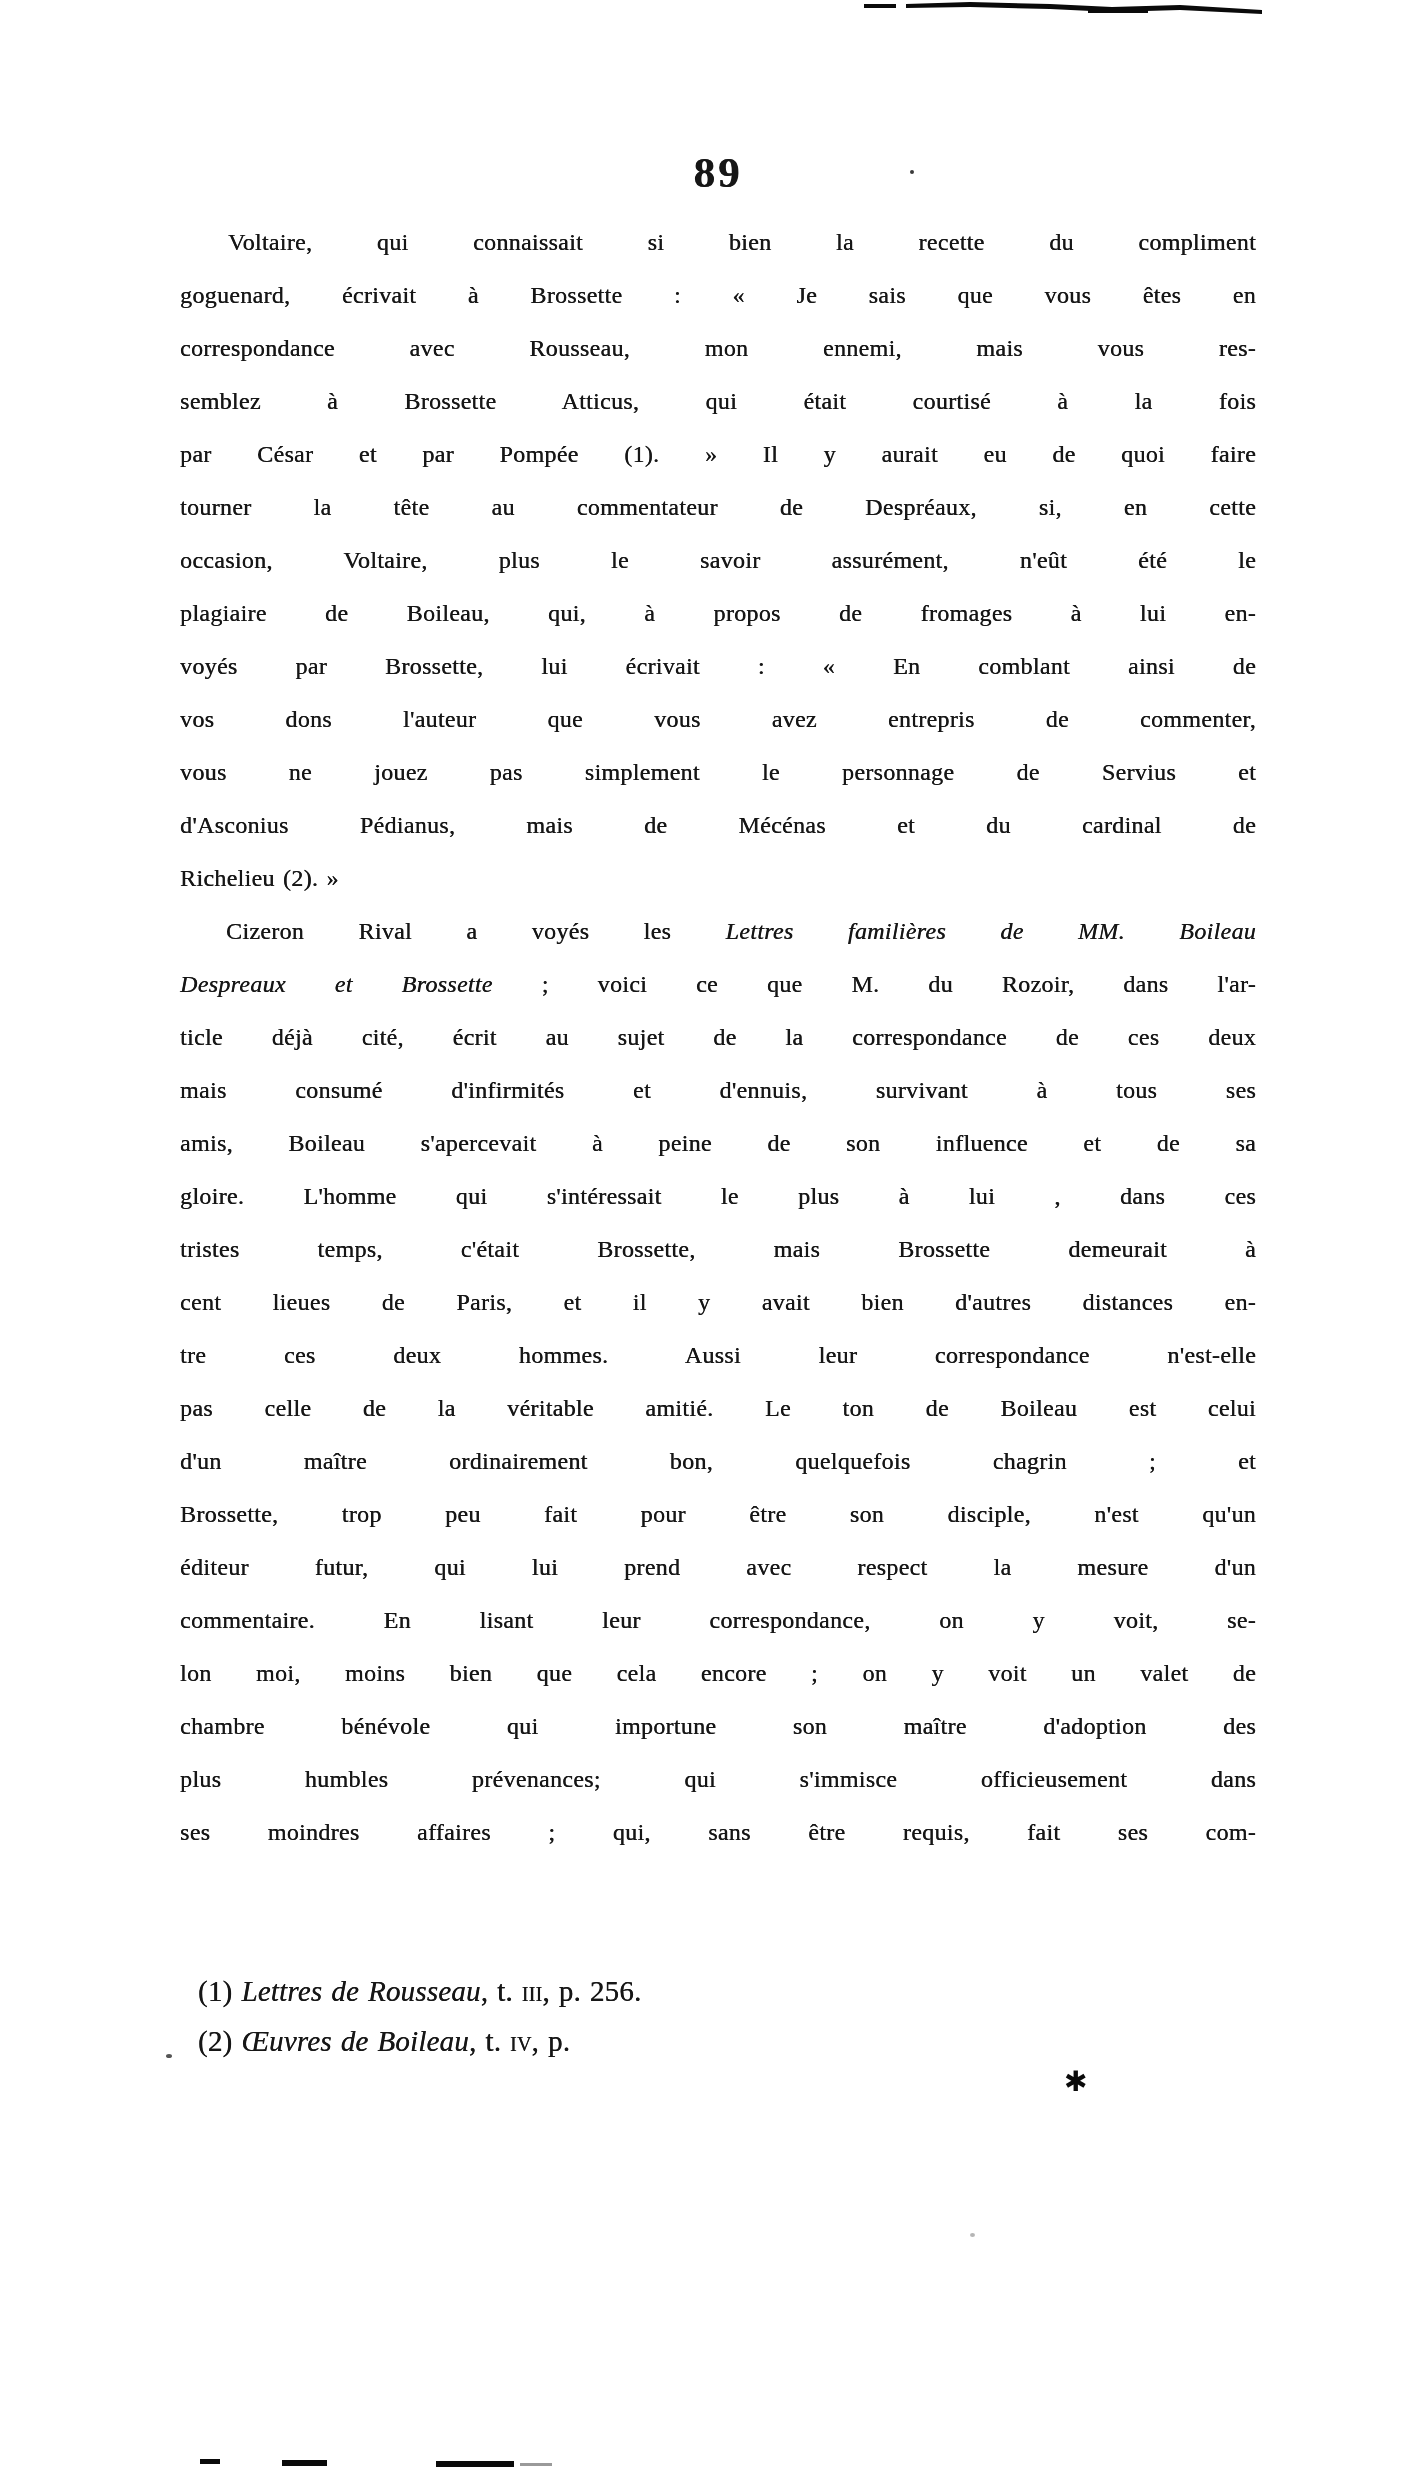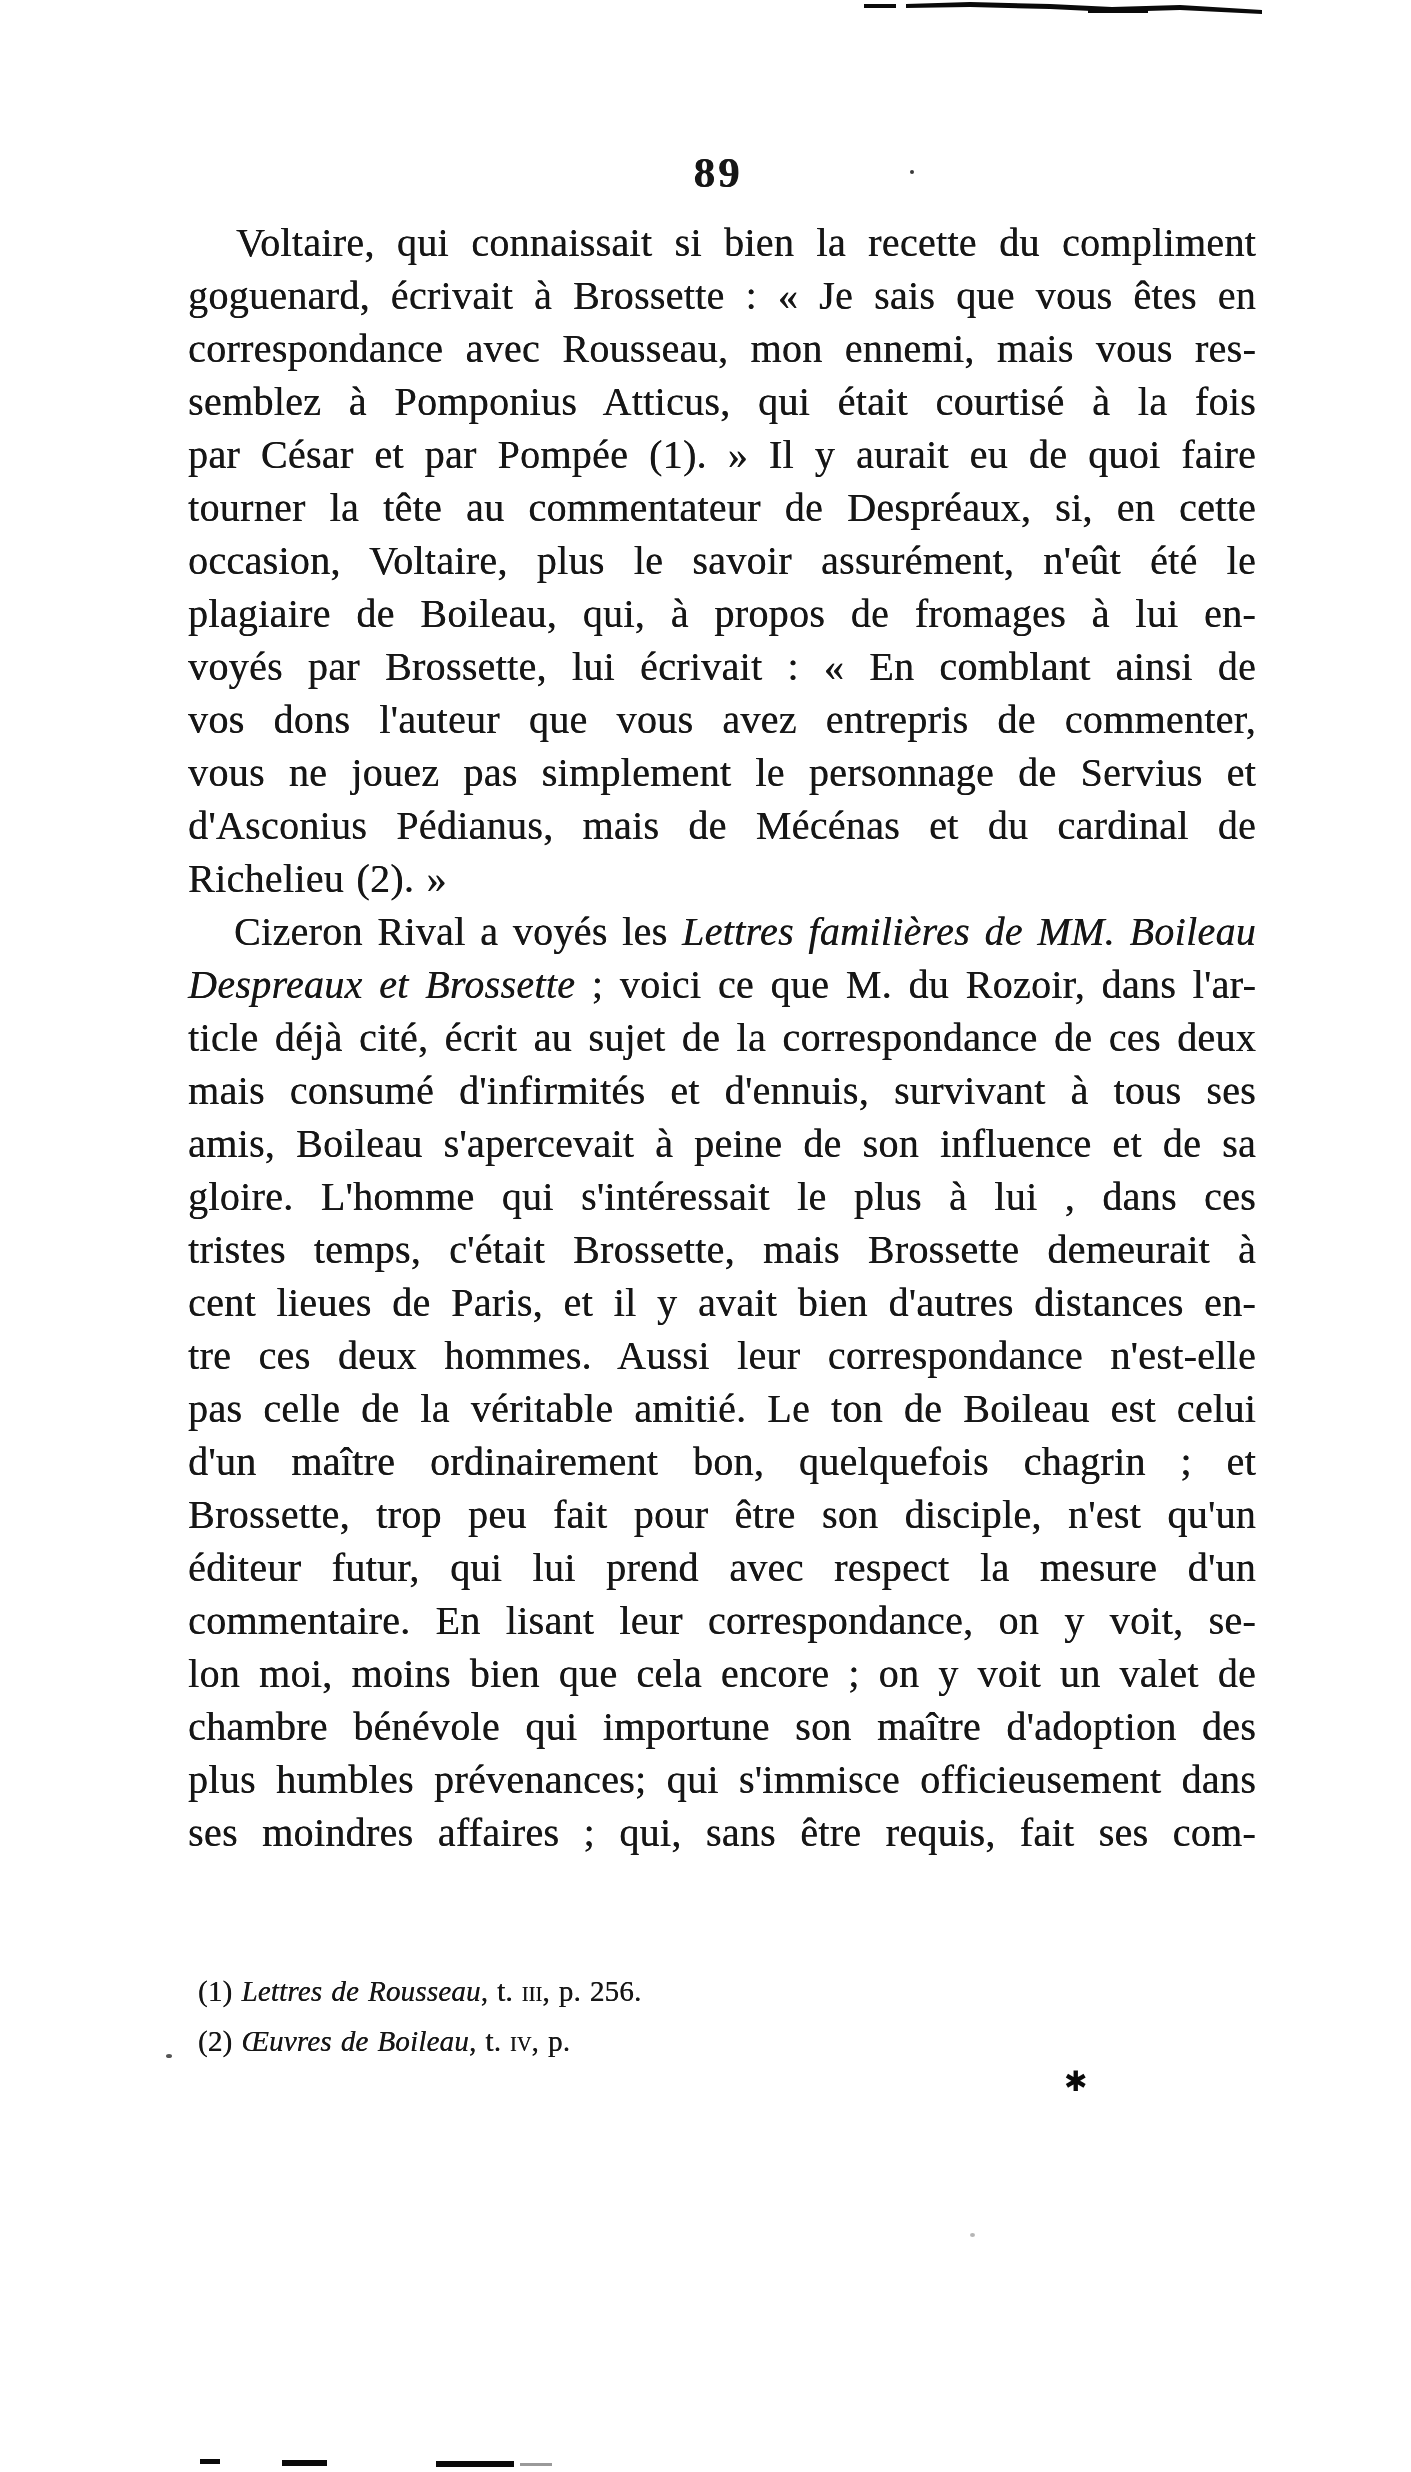--- a/index.html
+++ b/index.html
@@ -26,26 +26,25 @@
   }
   .body-text {
     position: absolute;
     left: 180px;
     top: 216px;
     width: 1076px;
   }
   .line {
     height: 53px;
     line-height: 53px;
-    font-size: 40px;
+    font-size: 24px;
     letter-spacing: 0.3px;
     word-spacing: 2px;
     white-space: normal;
     text-shadow: 0.35px 0.35px 0 #1c1c1c;
-    margin-left: 8px;
   }
   .line.just {
     text-align: justify;
     text-align-last: justify;
   }
   .it { font-style: italic; }
   .sc { font-variant: small-caps; }
   .footnotes {
     position: absolute;
     left: 198px;
@@ -82,21 +81,21 @@
   <rect x="238" y="9" width="60" height="4" fill="#0a0a0a"></rect>
 </svg>
 
 <div class="page-number">89</div>
 
 <div class="body-text" id="body-text">
     <div>
       <div class="line just" style="padding-left: 48px;"><span>Voltaire, qui connaissait si bien la recette du compliment</span></div>
       <div class="line just"><span>goguenard, écrivait à Brossette : « Je sais que vous êtes en</span></div>
       <div class="line just"><span>correspondance avec Rousseau, mon ennemi, mais vous res-</span></div>
-      <div class="line just"><span>semblez à Pomponius Atticus, qui était courtisé à la fois</span></div>
+      <div class="line just"><span>semblez à Brossette Atticus, qui était courtisé à la fois</span></div>
       <div class="line just"><span>par César et par Pompée (1). » Il y aurait eu de quoi faire</span></div>
       <div class="line just"><span>tourner la tête au commentateur de Despréaux, si, en cette</span></div>
       <div class="line just"><span>occasion, Voltaire, plus le savoir assurément, n'eût été le</span></div>
       <div class="line just"><span>plagiaire de Boileau, qui, à propos de fromages à lui en-</span></div>
       <div class="line just"><span>voyés par Brossette, lui écrivait : « En comblant ainsi de</span></div>
       <div class="line just"><span>vos dons l'auteur que vous avez entrepris de commenter,</span></div>
       <div class="line just"><span>vous ne jouez pas simplement le personnage de Servius et</span></div>
       <div class="line just"><span>d'Asconius Pédianus, mais de Mécénas et du cardinal de</span></div>
       <div class="line"><span>Richelieu (2). »</span></div>
     </div>

